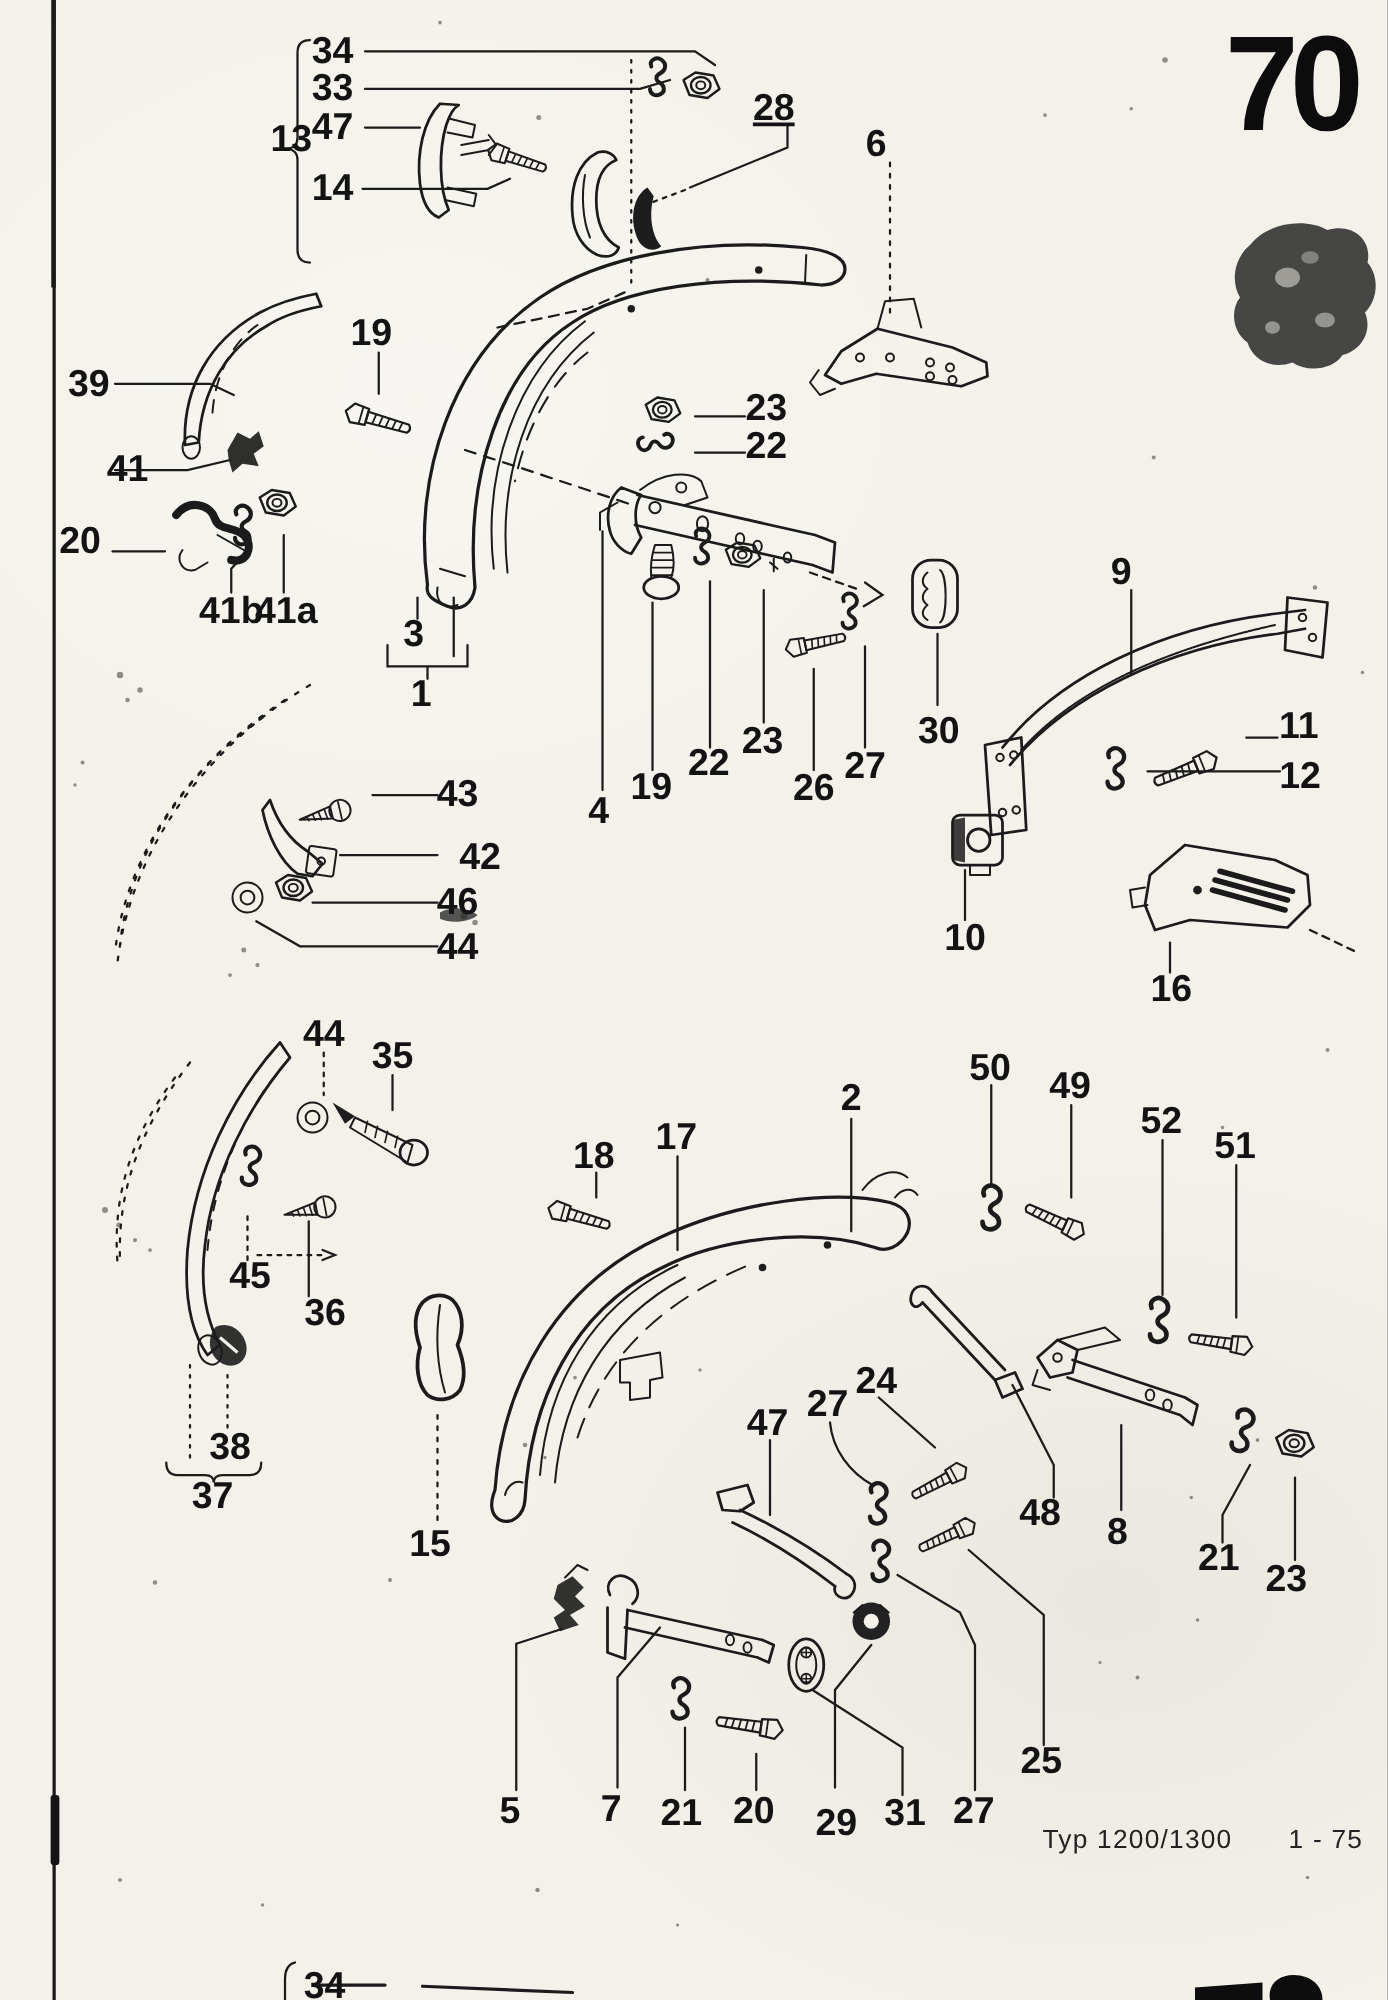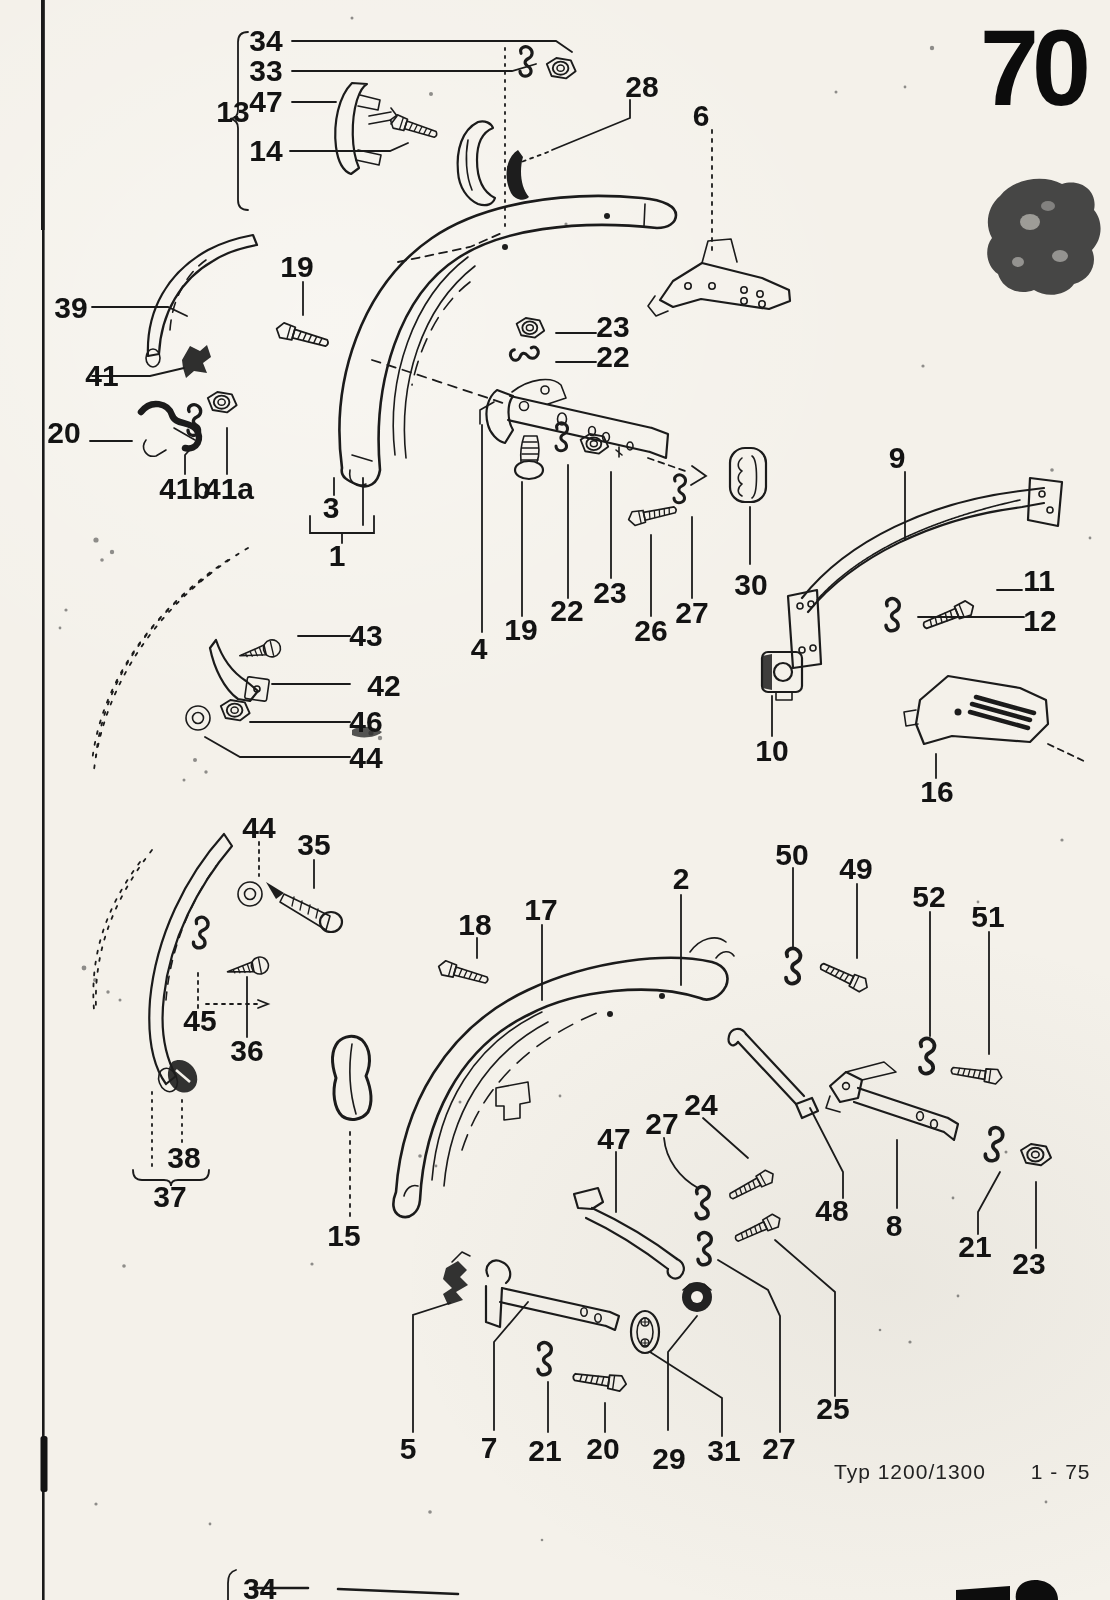--- a/index.html
+++ b/index.html
@@ -450,21 +450,21 @@
   </svg>
 
   <div id="page-number">70</div>
 
   <div id="callout-layer">
       <div class="callout" style="left: 266px; top: 41px;">34</div>
       <div class="callout" style="left: 266px; top: 71px;">33</div>
       <div class="callout" style="left: 266px; top: 102px;">47</div>
       <div class="callout" style="left: 266px; top: 151px;">14</div>
       <div class="callout" style="left: 209px; top: 112px; margin-left: 24px;">13</div>
-      <div class="callout" style="left: 642px; top: 87px;">28</div>
+      <div class="callout" style="left: 619px; top: 87px; text-decoration: underline;">28</div>
       <div class="callout" style="left: 701px; top: 116px;">6</div>
       <div class="callout" style="left: 297px; top: 267px;">19</div>
       <div class="callout" style="left: 71px; top: 308px;">39</div>
       <div class="callout" style="left: 70px; top: 376px; margin-left: 32px;">41</div>
       <div class="callout" style="left: 64px; top: 433px;">20</div>
       <div class="callout" style="left: 185px; top: 489px;">41b</div>
       <div class="callout" style="left: 229px; top: 489px;">41a</div>
       <div class="callout" style="left: 331px; top: 508px;">3</div>
       <div class="callout" style="left: 337px; top: 556px;">1</div>
       <div class="callout" style="left: 613px; top: 327px;">23</div>
@@ -481,21 +481,21 @@
       <div class="callout" style="left: 692px; top: 613px;">27</div>
       <div class="callout" style="left: 772px; top: 751px;">10</div>
       <div class="callout" style="left: 937px; top: 792px;">16</div>
       <div class="callout" style="left: 366px; top: 636px;">43</div>
       <div class="callout" style="left: 384px; top: 686px;">42</div>
       <div class="callout" style="left: 366px; top: 722px;">46</div>
       <div class="callout" style="left: 366px; top: 758px;">44</div>
       <div class="callout" style="left: 259px; top: 828px;">44</div>
       <div class="callout" style="left: 314px; top: 845px;">35</div>
       <div class="callout" style="left: 200px; top: 1021px;">45</div>
-      <div class="callout" style="left: 247px; top: 1051px;">36</div>
+      <div class="callout" style="left: 260px; top: 1051px;">36</div>
       <div class="callout" style="left: 184px; top: 1158px;">38</div>
       <div class="callout" style="left: 170px; top: 1197px;">37</div>
       <div class="callout" style="left: 344px; top: 1236px;">15</div>
       <div class="callout" style="left: 475px; top: 925px;">18</div>
       <div class="callout" style="left: 541px; top: 910px;">17</div>
       <div class="callout" style="left: 681px; top: 879px;">2</div>
       <div class="callout" style="left: 792px; top: 855px;">50</div>
       <div class="callout" style="left: 856px; top: 869px;">49</div>
       <div class="callout" style="left: 929px; top: 897px;">52</div>
       <div class="callout" style="left: 988px; top: 917px;">51</div>

